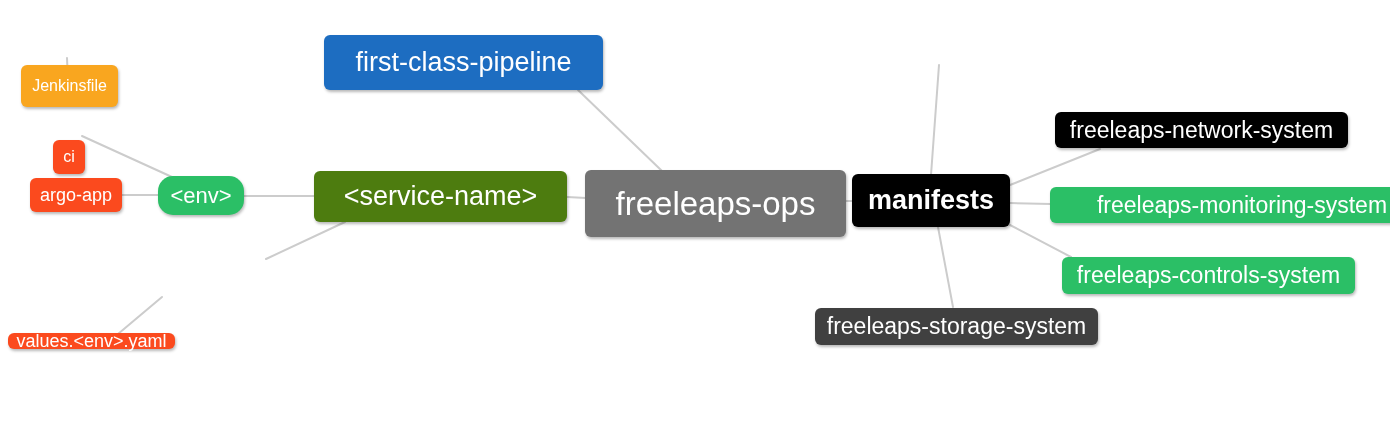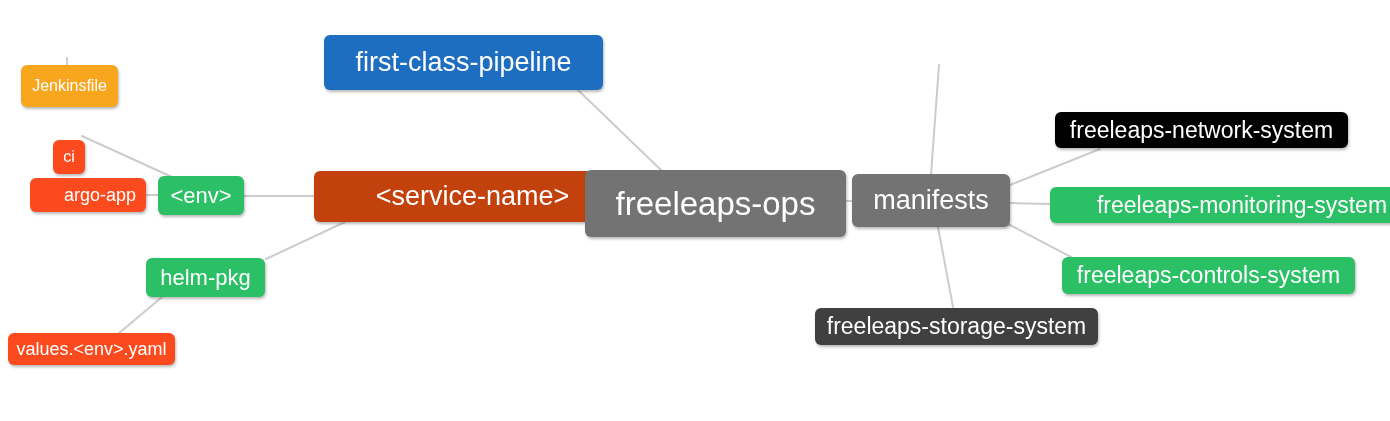--- a/index.html
+++ b/index.html
@@ -31,24 +31,24 @@
     border-radius: 6px;
     box-shadow: 1px 2px 3px rgba(0,0,0,0.28);
     white-space: nowrap;
     cursor: pointer;
     line-height: 1;
     user-select: none;
   }
   
   #n-jenkinsfile   { left: 21px;  top: 25px;  width: 97px;  height: 42px; font-size: 16px; margin-top: 40px; }
   #n-ci            { left: 53px;  top: 105px; width: 32px;  height: 34px; font-size: 16px; margin-top: 35px; }
-  #n-argo-app      { left: 30px;  top: 178px; width: 92px;  height: 34px; font-size: 18px; padding-left: 24px; }
+  #n-argo-app      { left: 30px;  top: 178px; width: 92px;  height: 34px; font-size: 18px; }
   #n-env           { left: 158px; top: 176px; width: 86px;  height: 39px; font-size: 22px; }
   #n-helm-pkg      { left: 146px; top: 258px; width: 119px; height: 39px; font-size: 22px; }
-  #n-values        { left: 8px;   top: 333px; width: 167px; height: 32px; font-size: 18px; text-align: right; }
+  #n-values        { left: 8px;   top: 333px; width: 167px; height: 16px; font-size: 18px; text-align: right; }
   #n-pipeline      { left: 324px; top: 35px;  width: 279px; height: 55px; font-size: 27px; }
   #n-service       { left: 314px; top: 171px; width: 253px; height: 51px; font-size: 27px; }
   #n-root          { left: 585px; top: 170px; width: 261px; height: 67px; font-size: 33px; }
   #n-manifests     { left: 852px; top: 174px; width: 158px; height: 53px; font-size: 27px; }
   #n-devops        { left: 796px; top: 28px;  width: 289px; height: 37px; font-size: 23px; }
   #n-network       { left: 1055px;top: 112px; width: 293px; height: 36px; font-size: 23px; }
   #n-monitoring    { left: 1050px;top: 187px; width: 384px; height: 36px; font-size: 23px; }
   #n-controls      { left: 1062px;top: 257px; width: 293px; height: 37px; font-size: 23px; }
   #n-storage       { left: 815px; top: 308px; width: 283px; height: 37px; font-size: 23px; }
 </style>
@@ -70,25 +70,24 @@
     <line x1="931" y1="175" x2="939" y2="65"></line>
     <line x1="1010" y1="185" x2="1100" y2="149"></line>
     <line x1="1010" y1="203" x2="1051" y2="204"></line>
     <line x1="1008" y1="224" x2="1071" y2="257"></line>
     <line x1="938" y1="227" x2="953" y2="307"></line>
   </svg>
 
   <div class="node" id="n-jenkinsfile" style="background: rgb(249, 166, 31);">Jenkinsfile</div>
   <div class="node" id="n-ci" style="background: rgb(251, 74, 30);">ci</div>
   <div class="node" id="n-argo-app" style="background: rgb(251, 74, 30);">argo-app</div>
-  <div class="node" id="n-env" style="background: rgb(43, 191, 102);">&lt;env&gt;</div>
-  <div class="node" id="n-helm-pkg" style="background: rgb(43, 191, 102);">helm-pkg</div>
+  <div class="node" id="n-env" style="background: rgb(43, 191, 102); border-radius: 15px;">&lt;env&gt;</div>
   <div class="node" id="n-values" style="background: rgb(251, 74, 30);">values.&lt;env&gt;.yaml</div>
   <div class="node" id="n-pipeline" style="background: rgb(29, 109, 193);">first-class-pipeline</div>
-  <div class="node" id="n-service" style="background: #c2410c; padding-left: 32px;">&lt;service-name&gt;</div>
+  <div class="node" id="n-service" style="background: #4d7c0f;">&lt;service-name&gt;</div>
   <div class="node" id="n-root" style="background: #737373;">freeleaps-ops</div>
-  <div class="node" id="n-manifests" style="background: #737373;">manifests</div>
+  <div class="node" id="n-manifests" style="background: #000000; font-weight: bold;">manifests</div>
   <div class="node" id="n-network" style="background: #000000;">freeleaps-network-system</div>
   <div class="node" id="n-monitoring" style="background: rgb(43, 191, 102);">freeleaps-monitoring-system</div>
   <div class="node" id="n-controls" style="background: rgb(43, 191, 102);">freeleaps-controls-system</div>
   <div class="node" id="n-storage" style="background: #404040;">freeleaps-storage-system</div>
 
 </div>
 
 </body></html>

